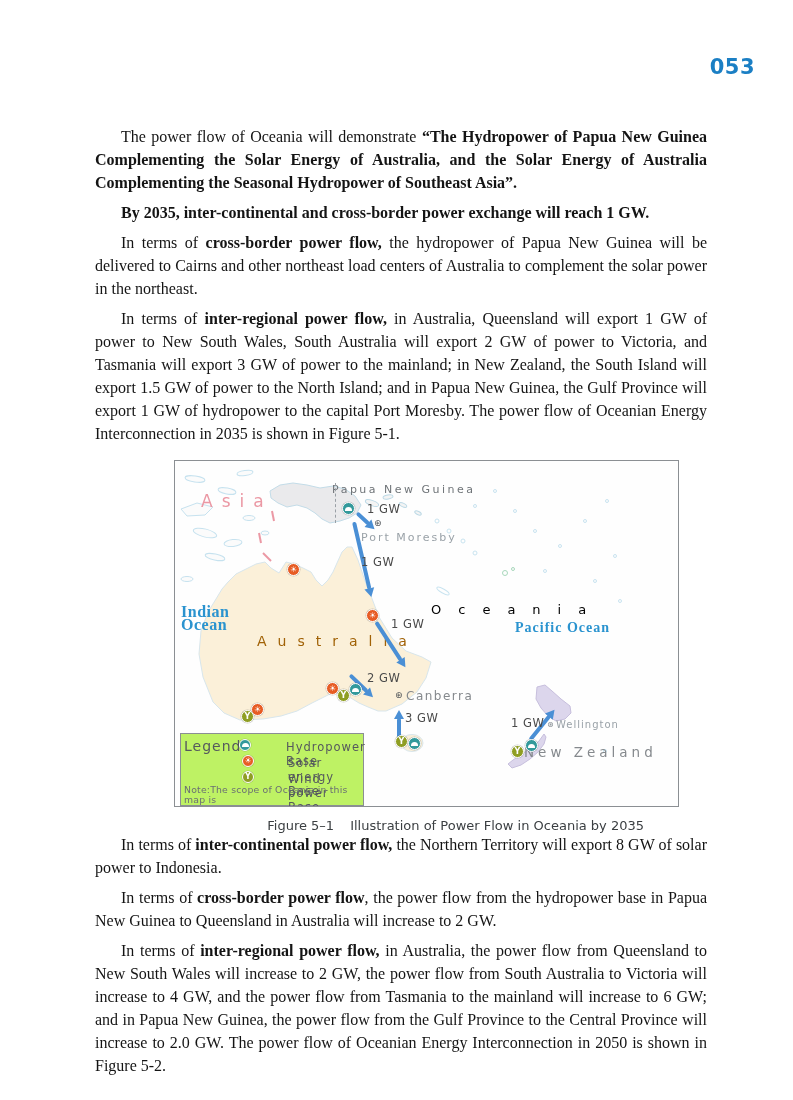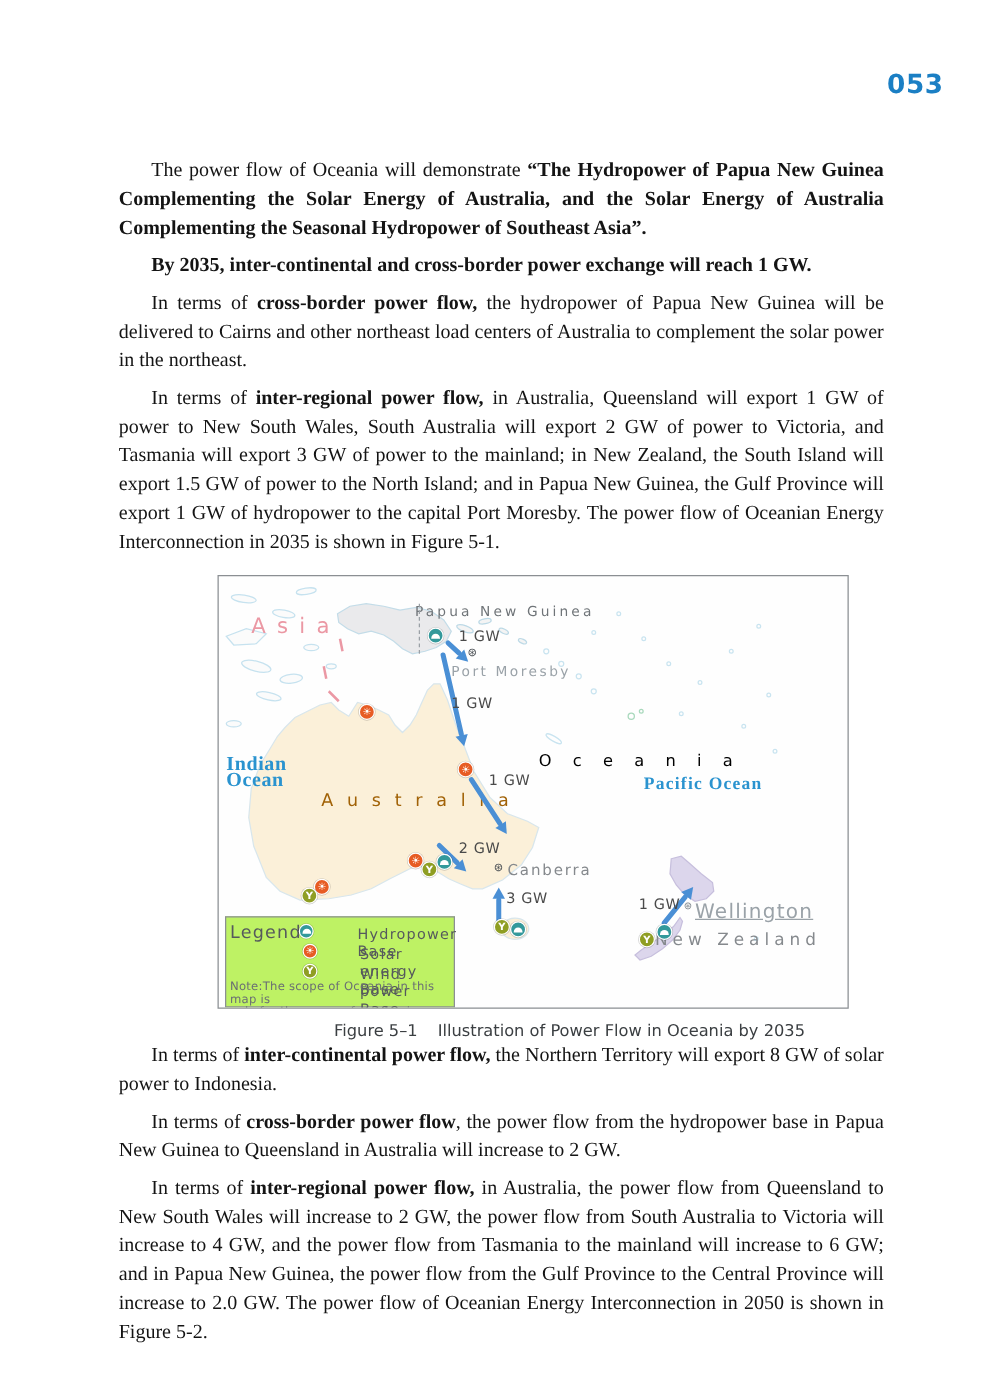--- a/index.html
+++ b/index.html
@@ -28,21 +28,21 @@
     border:1.5px solid #8b8f93; background:#fefefe; overflow:hidden;padding-left:36px;
   }
   .map svg.land { position:absolute; left:0; top:0; }
   .map-label { position:absolute; font-family:"DejaVu Sans", sans-serif; white-space:nowrap; }
   .lbl-asia      { color:#eb98a4; font-size:17px; letter-spacing:9px; }
   .lbl-oceania   { color:#000000; font-size:13px; letter-spacing:17px;text-align:right; }
   .lbl-australia { color:#a16207; font-size:14px; letter-spacing:11px; }
   .lbl-country   { color:#6f7478; font-size:11px; letter-spacing:2.5px; }
   .lbl-nz        { color:#85898d; font-size:13.5px; letter-spacing:4px; }
   .lbl-city      { color:#9aa2a8; font-size:11px; letter-spacing:2px; }
-  .lbl-city-sm   { color:#9aa2a8; font-size:16px; letter-spacing:1px;text-decoration:underline; }
+  .lbl-city-sm   { color:#9aa2a8; font-size:10px; letter-spacing:1px; }
   .lbl-canberra  { color:#85898d; font-size:12px; letter-spacing:1.5px; }
   .lbl-ocean {
     color:#2a93cf; font-family:"Liberation Serif", serif; font-weight:bold;
     font-size:16px; line-height:13px; letter-spacing:0.5px;
   }
   .lbl-ocean.big { font-size:14px; letter-spacing:1px; }
   .star { position:absolute; color:#4a4f54; font-size:9px; line-height:9px;
           font-family:"DejaVu Sans", sans-serif; }
   .star.sm { font-size:8px; color:#7d858b; }
 

